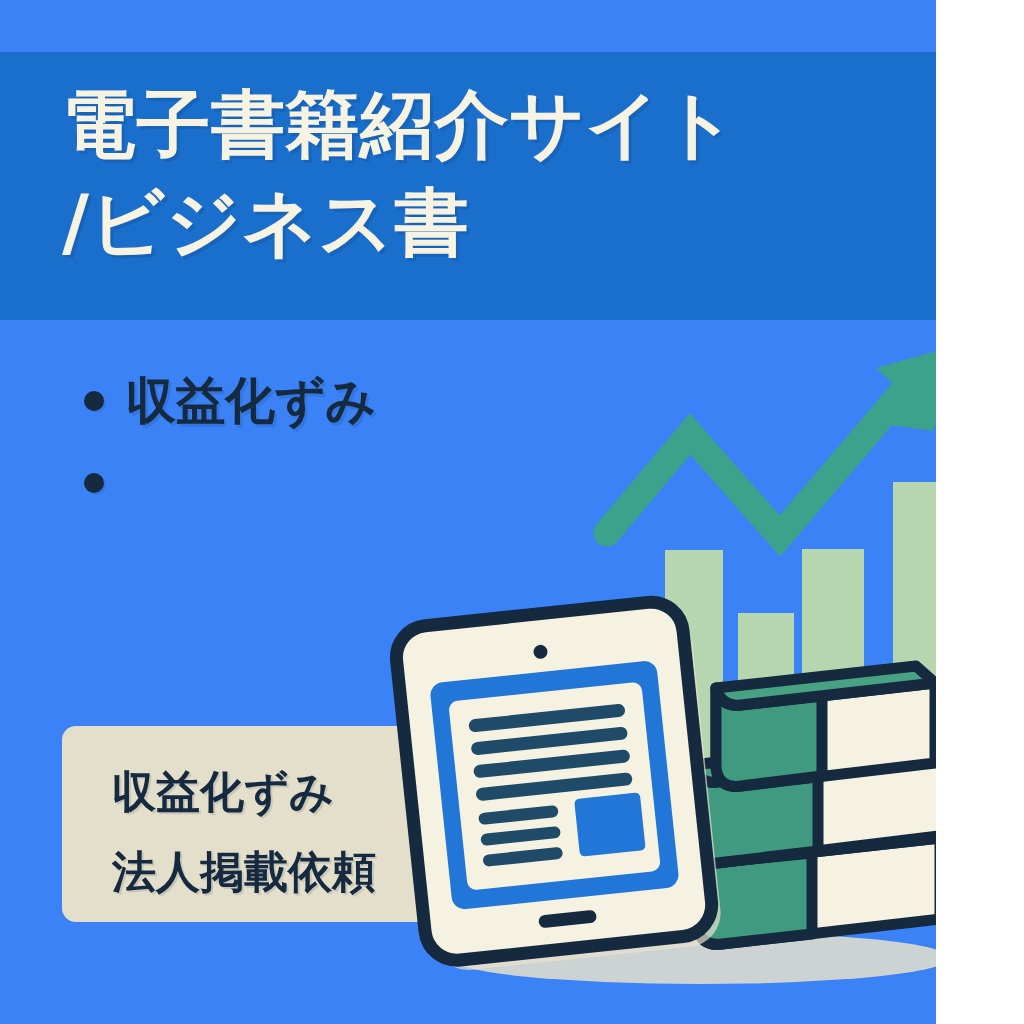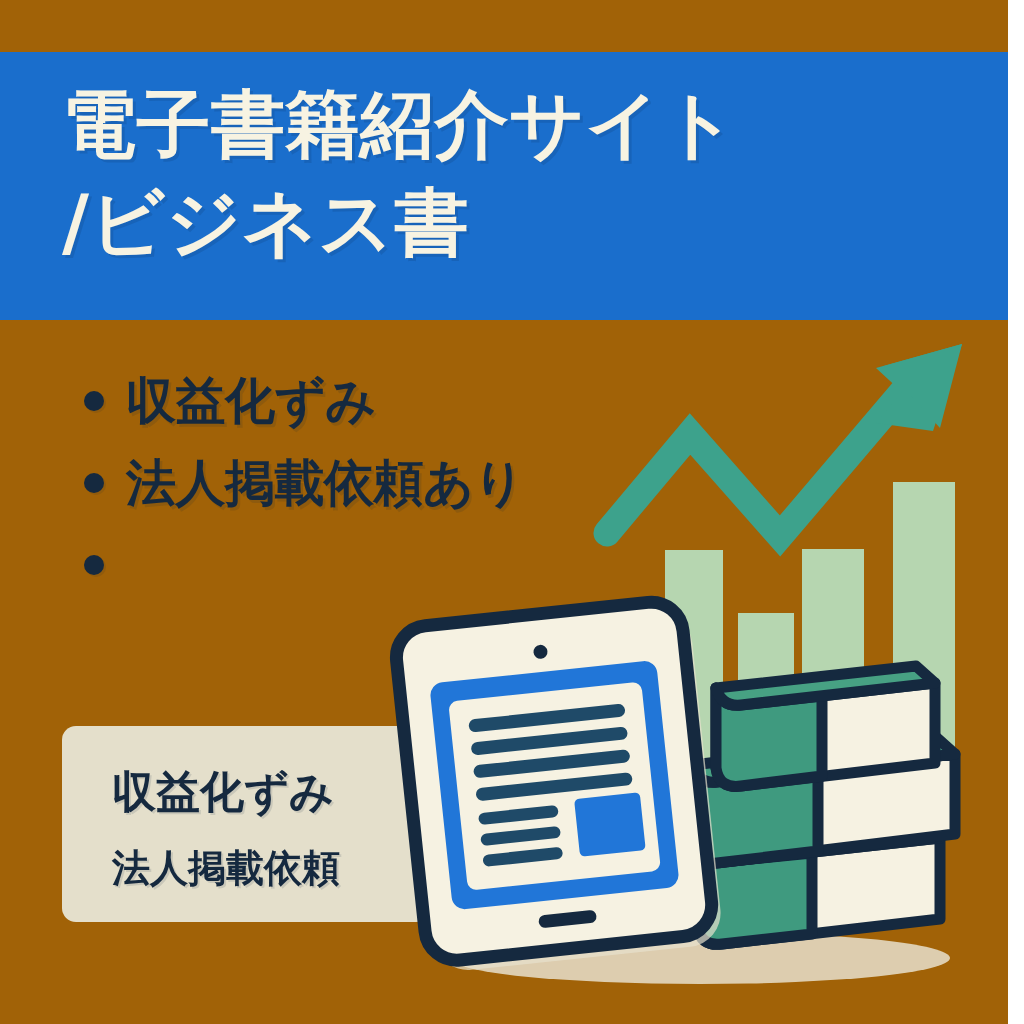--- a/index.html
+++ b/index.html
@@ -2,24 +2,24 @@
 <html><head>
 <meta charset="utf-8">
 <style>
   html, body {
     margin: 0;
     padding: 0;
     background: #ffffff;
   }
   #canvas {
     position: relative;
-    width: 1008px;
+    width: 936px;
     height: 1024px;
     overflow: hidden;
-    background: #a16207;
+    background: #3b82f6;
     font-family: "DejaVu Sans", "Liberation Sans", sans-serif;
   }
 
   
   .header-band {
     position: absolute;
     left: 0;
     top: 52px;
     width: 1024px;
     height: 268px;
@@ -87,21 +87,21 @@
     font-size: 44px;
     font-weight: 700;
     letter-spacing: 0px;
     text-shadow: 2px 2px 0 rgba(10,30,60,0.12);
   }
   .caption-line-2 {
     position: absolute;
     left: 112px;
     top: 843px;
     color: #15293f;
-    font-size: 38px;
+    font-size: 44px;
     font-weight: 700;
     letter-spacing: 0px;
     text-shadow: 2px 2px 0 rgba(10,30,60,0.12);
   }
 
   
   .artwork {
     position: absolute;
     left: 0;
     top: 0;
@@ -133,24 +133,20 @@
   </svg>
 
   <div class="header-band"></div>
   <div class="header-title">電子書籍紹介サイト
 /ビジネス書</div>
 
   <div class="bullets">
     <div class="bullet-row">
       <span class="bullet-dot"></span>
       <span class="bullet-text">収益化ずみ</span>
-    </div>
-    <div class="bullet-row">
-      <span class="bullet-dot"></span>
-      <span class="bullet-text">法人掲載依頼あり</span>
     </div>
     <div class="bullet-row">
       <span class="bullet-dot"></span>
     </div>
   </div>
 
   <div class="caption-panel"></div>
   <div class="caption-line-1">収益化ずみ</div>
   <div class="caption-line-2">法人掲載依頼</div>
 

